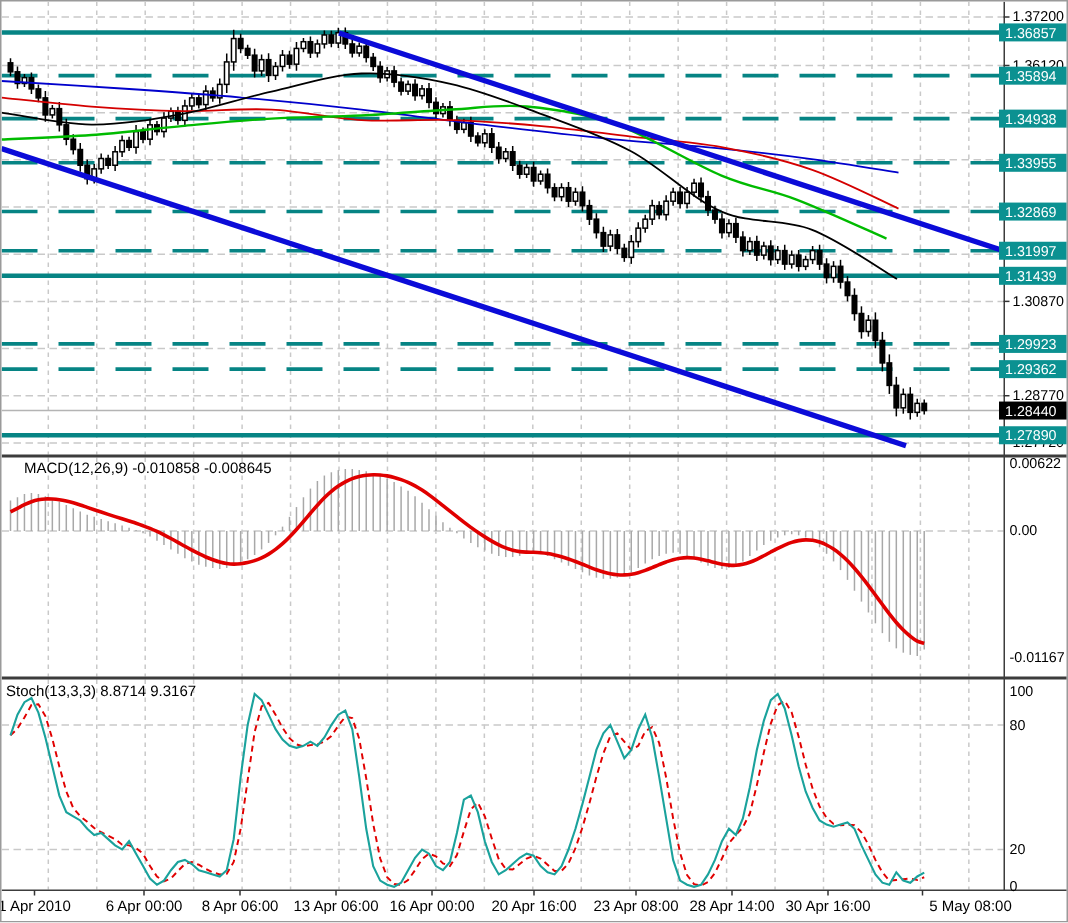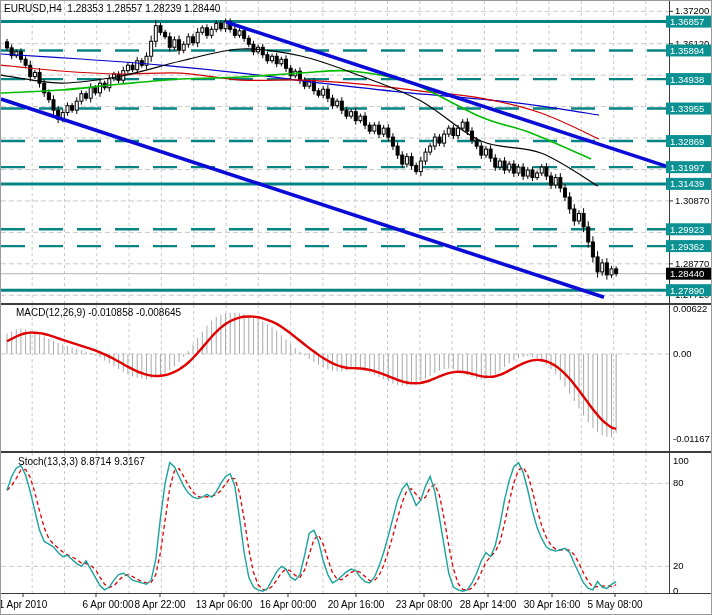--- a/index.html
+++ b/index.html
@@ -3,21 +3,21 @@
 <meta charset="utf-8">
 <style>
   html,body{margin:0;padding:0;background:#fff;}
   .wrap{position:relative;width:712px;height:615px;background:#fff;
         font-family:"Liberation Sans",sans-serif;overflow:hidden;
         border:1px solid #9a9a9a;box-sizing:border-box;}
   svg{position:absolute;left:0;top:0;}
   .ovl{position:absolute;font-size:10px;color:#000;white-space:pre;}
   #title{left:3px;top:2px;}
   #macdlab{left:15px;top:306px;}
-  #stochlab{left:17px;top:455px;}
+  #stochlab{left:3px;top:455px;}
   #copyr{left:3px;top:578px;color:#222;}
   .tlabel{position:absolute;top:598px;font-size:10px;color:#000;transform:translateX(-50%);white-space:nowrap;}
 </style>
 </head>
 <body>
 
 <div class="wrap">
   <svg id="cv" width="712" height="615">
       <g>
         <line x1="31.2" y1="0" x2="31.2" y2="302" stroke="#c9c9c9" stroke-width="1" stroke-dasharray="3,3"></line>
@@ -573,28 +573,27 @@
         <text x="669" y="276.19701492537325" font-size="9.5" font-family="Liberation Sans, sans-serif" fill="#fff">1.28440</text>
       </g>
       <text x="672" y="310.91265508684864" font-size="9.5" font-family="Liberation Sans, sans-serif" fill="#000">0.00622</text>
       <text x="672" y="355.98064516129034" font-size="9.5" font-family="Liberation Sans, sans-serif" fill="#000">0.00</text>
       <text x="672" y="440.5374689826303" font-size="9.5" font-family="Liberation Sans, sans-serif" fill="#000">-0.01167</text>
       <text x="672" y="463" font-size="9.5" font-family="Liberation Sans, sans-serif" fill="#000">100</text>
       <text x="672" y="485.36" font-size="9.5" font-family="Liberation Sans, sans-serif" fill="#000">80</text>
       <text x="672" y="568.34" font-size="9.5" font-family="Liberation Sans, sans-serif" fill="#000">20</text>
       <text x="672" y="593" font-size="9.5" font-family="Liberation Sans, sans-serif" fill="#000">0</text>
     </svg>
-  <div id="title" class="ovl">EURUSD,H4  1.28353 1.28557 1.28239 1.28440</div>
   <div id="macdlab" class="ovl">MACD(12,26,9) -0.010858 -0.008645</div>
   <div id="stochlab" class="ovl">Stoch(13,3,3) 8.8714 9.3167</div>
   <div id="tax">
       <div class="tlabel" style="left: 22px;">1 Apr 2010</div>
-      <div class="tlabel" style="left: 95px; margin-left: 12px;">6 Apr 00:00</div>
-      <div class="tlabel" style="left: 159px;">8 Apr 22:00</div>
+      <div class="tlabel" style="left: 95px;">6 Apr 00:00</div>
+      <div class="tlabel" style="left: 159px;">8 Apr 06:00</div>
       <div class="tlabel" style="left: 223px;">13 Apr 06:00</div>
       <div class="tlabel" style="left: 287px; text-align: right;">16 Apr 00:00</div>
       <div class="tlabel" style="left: 355px; text-align: right;">20 Apr 16:00</div>
       <div class="tlabel" style="left: 423px;">23 Apr 08:00</div>
       <div class="tlabel" style="left: 487px;">28 Apr 14:00</div>
       <div class="tlabel" style="left: 551px;">30 Apr 16:00</div>
-      <div class="tlabel" style="left: 614px; text-align: right;">5 May 08:00</div>
+      <div class="tlabel" style="left: 646px; text-align: right;">5 May 08:00</div>
     </div>
 </div>
 
 </body></html>

